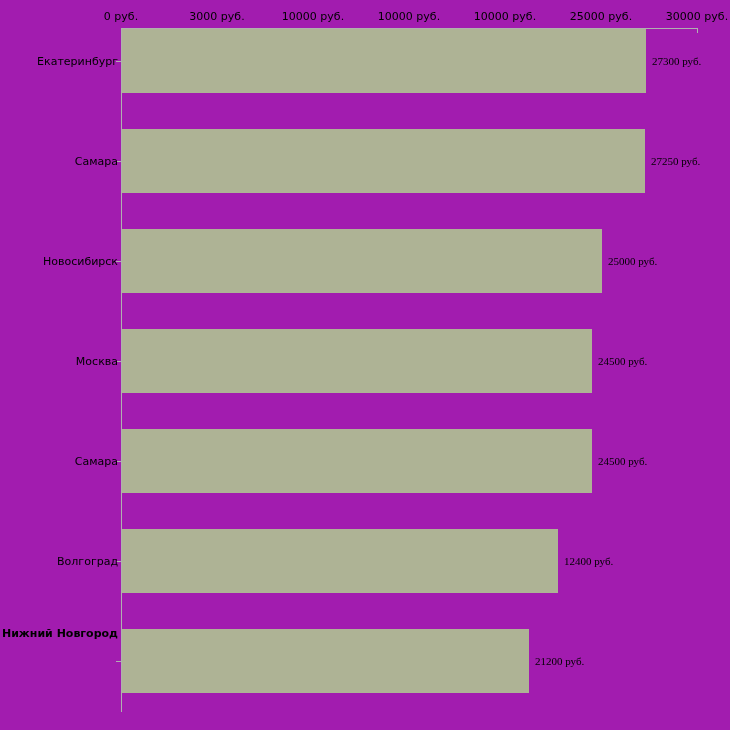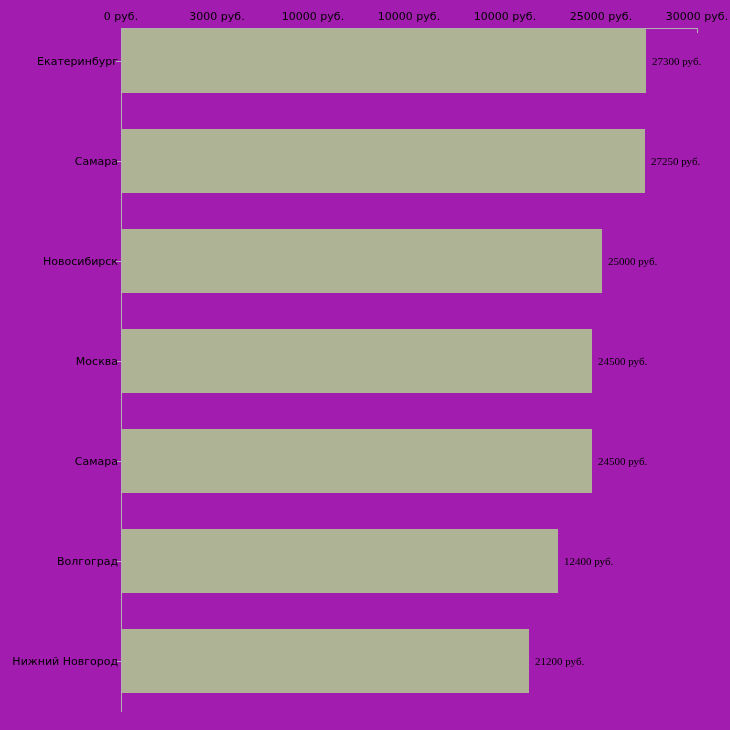--- a/index.html
+++ b/index.html
@@ -122,21 +122,21 @@
       <div class="y-tick-label" style="top: 161px;">Самара</div>
       <div class="y-tick" style="top: 261px;"></div>
       <div class="y-tick-label" style="top: 261px;">Новосибирск</div>
       <div class="y-tick" style="top: 361px;"></div>
       <div class="y-tick-label" style="top: 361px;">Москва</div>
       <div class="y-tick" style="top: 461px;"></div>
       <div class="y-tick-label" style="top: 461px;">Самара</div>
       <div class="y-tick" style="top: 561px;"></div>
       <div class="y-tick-label" style="top: 561px;">Волгоград</div>
       <div class="y-tick" style="top: 661px;"></div>
-      <div class="y-tick-label" style="top: 661px;">Нижний Новгород</div>
+      <div class="y-tick-label" style="top: 633px; font-weight: bold;">Нижний Новгород</div>
     </div>
   <div id="bars-layer">
       <div class="bar" style="top: 29px; width: 524px; height: 64px; background: rgb(174, 179, 149);"></div>
       <div class="bar-value-label" style="left: 652px; top: 61px;">27300 руб.</div>
       <div class="bar" style="top: 129px; width: 523px; height: 64px; background: rgb(174, 179, 149);"></div>
       <div class="bar-value-label" style="left: 651px; top: 161px;">27250 руб.</div>
       <div class="bar" style="top: 229px; width: 480px; height: 64px; background: rgb(174, 179, 149);"></div>
       <div class="bar-value-label" style="left: 608px; top: 261px;">25000 руб.</div>
       <div class="bar" style="top: 329px; width: 470px; height: 64px; background: rgb(174, 179, 149);"></div>
       <div class="bar-value-label" style="left: 598px; top: 361px;">24500 руб.</div>

